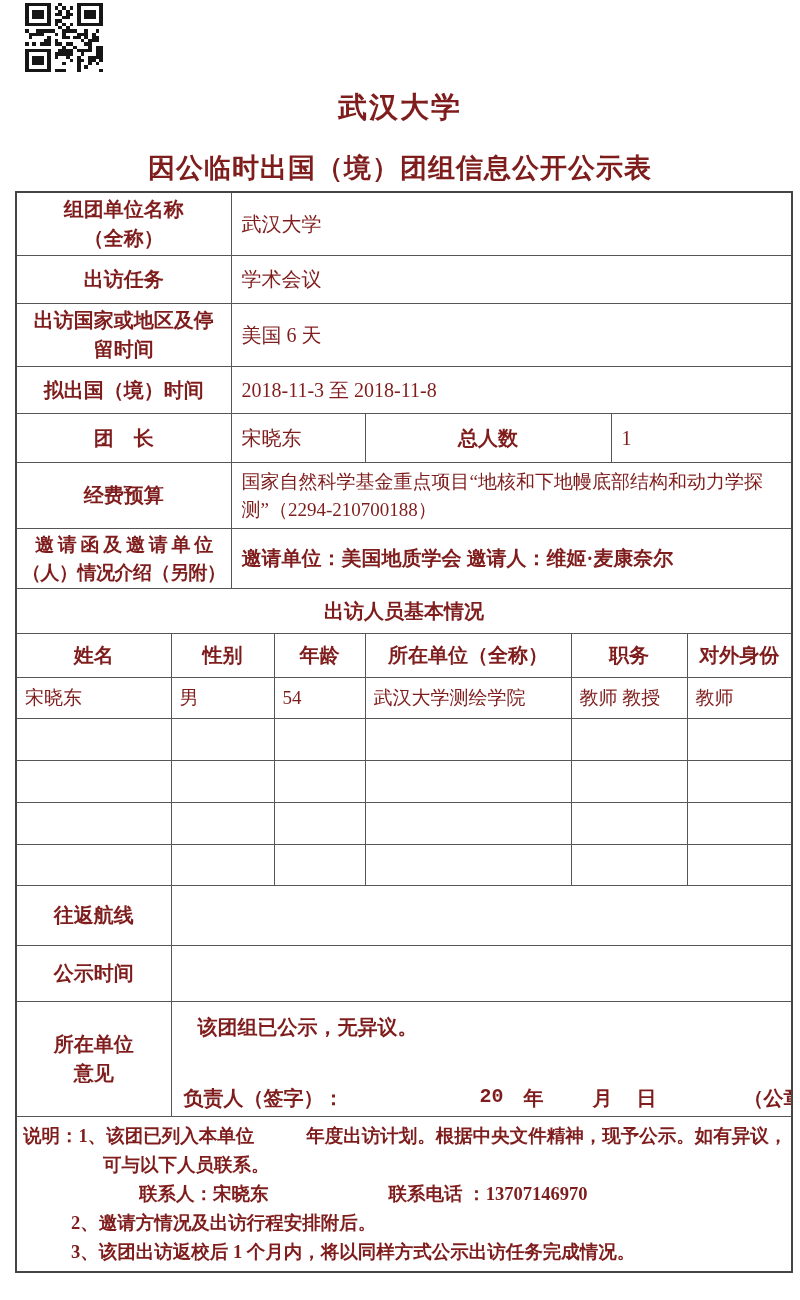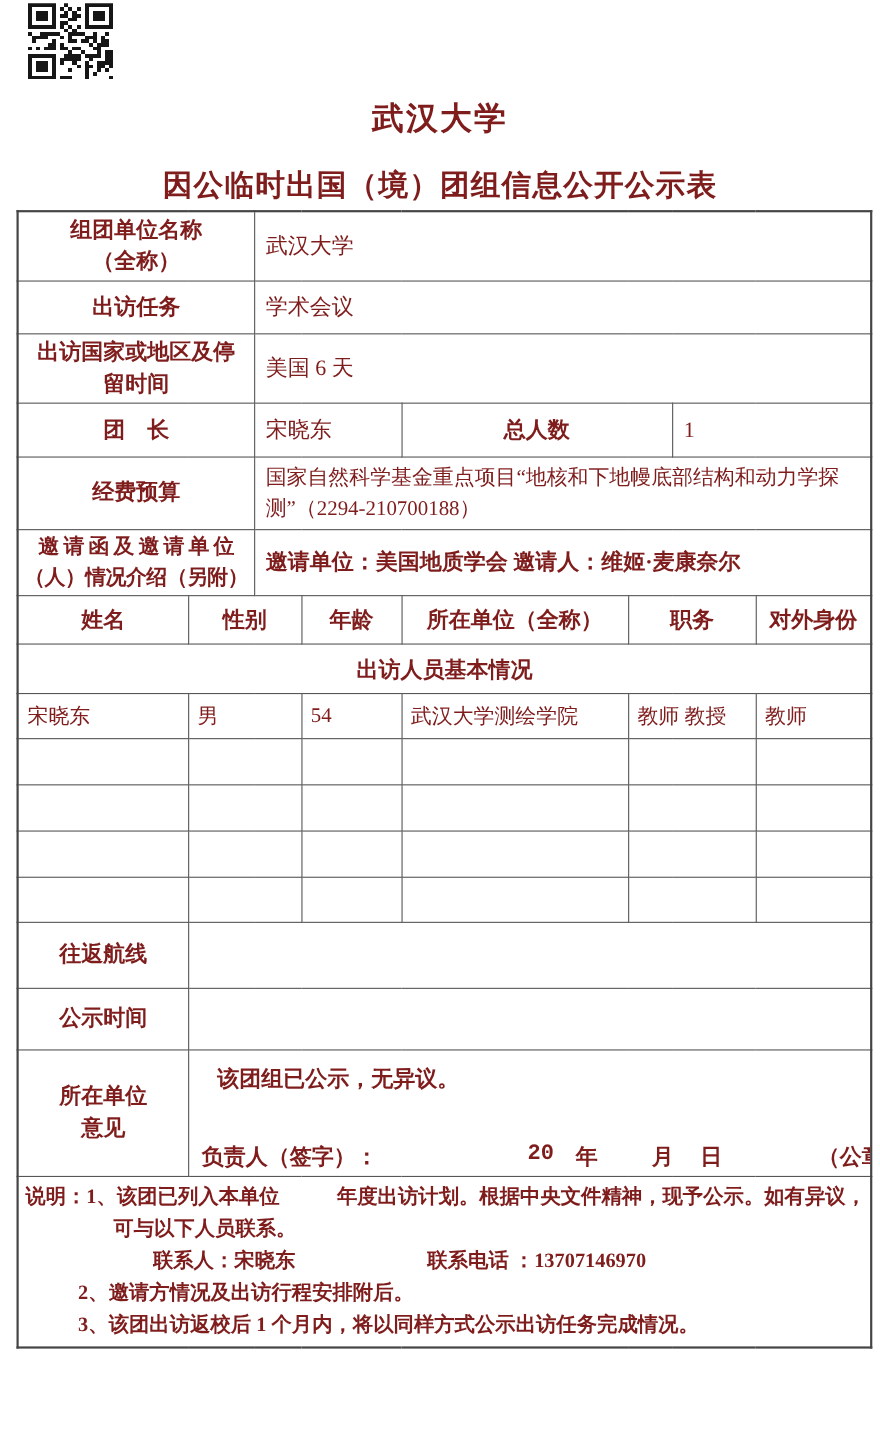--- a/index.html
+++ b/index.html
@@ -217,46 +217,50 @@
       </tr>
       <tr style="height:48px">
         <td colspan="2" class="lbl">出访任务</td>
         <td colspan="6" class="val">学术会议</td>
       </tr>
       <tr style="height:58px">
         <td colspan="2" class="lbl">出访国家或地区及停
 留时间</td>
         <td colspan="6" class="val">美国 6 天</td>
       </tr>
+      <tr style="height:47px">
+        <td colspan="2" class="lbl">拟出国（境）时间</td>
+        <td colspan="6" class="val">2018-11-3 至 2018-11-8</td>
+      </tr>
       <tr style="height:49px">
         <td colspan="2" class="lbl">团　长</td>
         <td colspan="2" class="val">宋晓东</td>
         <td colspan="2" class="lbl">总人数</td>
         <td colspan="2" class="val">1</td>
       </tr>
       <tr style="height:66px">
         <td colspan="2" class="lbl">经费预算</td>
         <td colspan="6" class="val val-pre">国家自然科学基金重点项目“地核和下地幔底部结构和动力学探
 测”（2294-210700188）</td>
       </tr>
       <tr style="height:50px">
         <td colspan="2" class="lbl lbl-sm">邀 请 函 及 邀 请 单 位
 （人）情况介绍（另附）</td>
         <td colspan="6" class="val val-bold">邀请单位：美国地质学会 邀请人：维姬·麦康奈尔</td>
+      </tr>
+      <tr style="height:45px">
+        <td colspan="8" class="section-title">出访人员基本情况</td>
       </tr>
       <tr style="height:44px">
         <td class="phead">姓名</td>
         <td colspan="2" class="phead">性别</td>
         <td class="phead">年龄</td>
         <td class="phead">所在单位（全称）</td>
         <td colspan="2" class="phead">职务</td>
         <td class="phead">对外身份</td>
-      </tr>
-      <tr style="height:45px">
-        <td colspan="8" class="section-title">出访人员基本情况</td>
       </tr>
       <tr style="height:41px">
         <td class="pcell">宋晓东</td>
         <td colspan="2" class="pcell">男</td>
         <td class="pcell">54</td>
         <td class="pcell">武汉大学测绘学院</td>
         <td colspan="2" class="pcell">教师 教授</td>
         <td class="pcell">教师</td>
       </tr>
       <tr style="height:42px">

